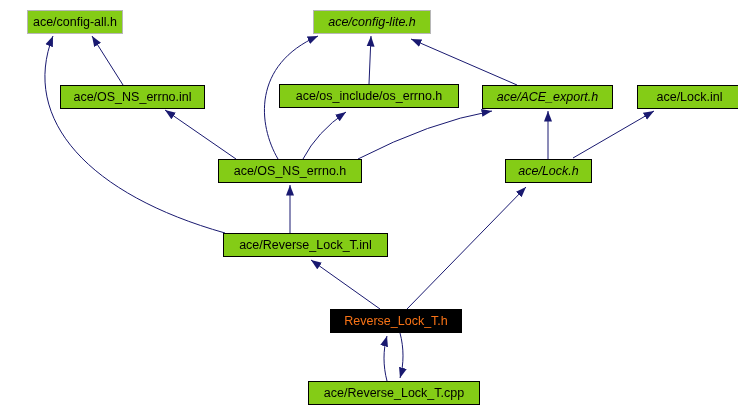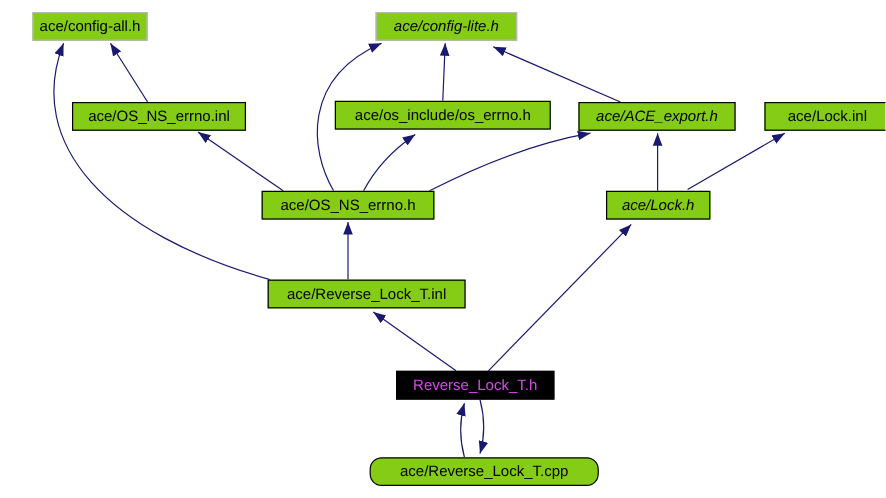--- a/index.html
+++ b/index.html
@@ -34,21 +34,21 @@
     text-align: center;
     white-space: nowrap;
     cursor: pointer;
   }
   .node.ext {
     border-color: #b7b7b7;
   }
   .node.current {
     background: #000000;
     border-color: #000000;
-    color: #d946ef;
+    color: #f97316;
     cursor: default;
   }
   .edge {
     fill: none;
     stroke: #191970;
     stroke-width: 1;
   }
 </style>
 </head>
 <body>
@@ -91,15 +91,15 @@
   <div class="node" style="left:637px; top:85px; width:105px;">ace/Lock.inl</div>
 
   <div class="node" style="left:218px; top:159px; width:144px;">ace/OS_NS_errno.h</div>
 
   <div class="node" style="left:505px; top:159px; width:87px;font-style:italic;">ace/Lock.h</div>
 
   <div class="node" style="left:191px; top:233px; width:165px;margin-left:32px;">ace/Reverse_Lock_T.inl</div>
 
   <div class="node current" style="left:330px; top:309px; width:132px;">Reverse_Lock_T.h</div>
 
-  <div class="node" style="left:308px; top:381px; width:191px;border-radius:10px;">ace/Reverse_Lock_T.cpp</div>
+  <div class="node" style="left:308px; top:381px; width:172px;">ace/Reverse_Lock_T.cpp</div>
 
 </div>
 
 </body></html>

